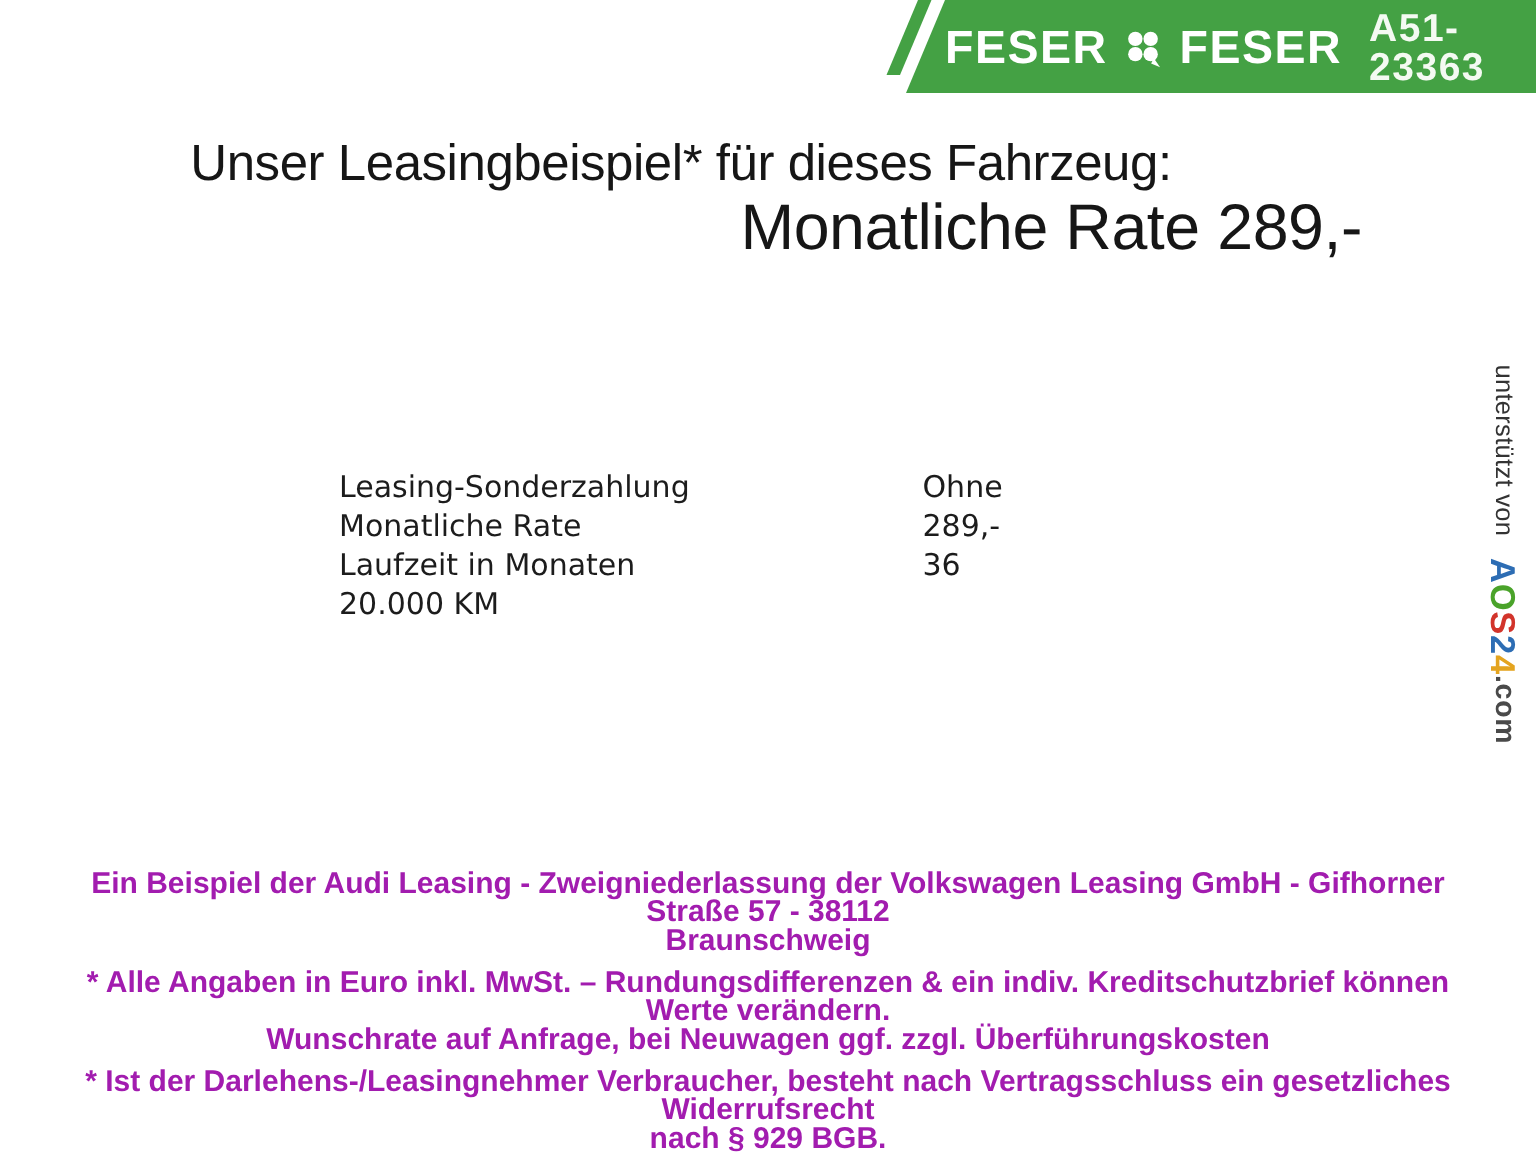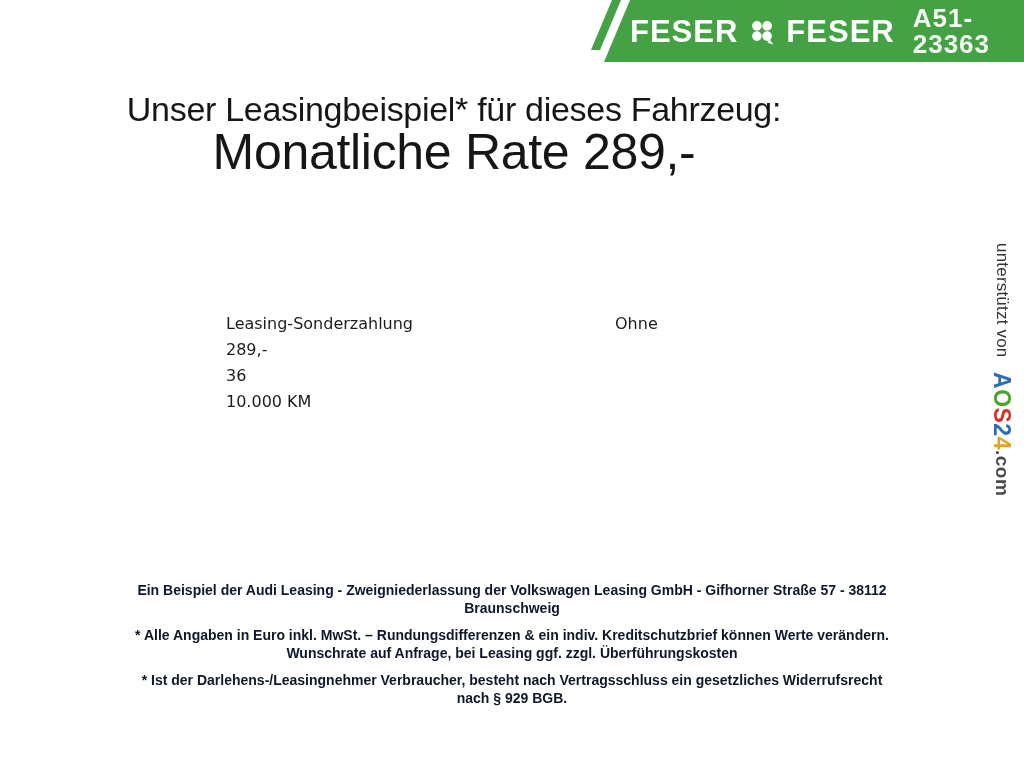--- a/index.html
+++ b/index.html
@@ -30,27 +30,27 @@
     line-height: 1; padding-left: 4px;
   }
 
   
   .headline { position: absolute; top: 90px; left: 0; width: 908px; text-align: center; }
   .headline-sub {
     font-size: 34px; font-weight: 400; letter-spacing: -0.3px; line-height: 38px;
     color: #161616;
   }
   .headline-main {
-    font-size: 50px; font-weight: 400; letter-spacing: -0.3px; line-height: 46px;
-    color: #161616; margin-top: 1px;
+    font-size: 43px; font-weight: 400; letter-spacing: -0.3px; line-height: 46px;
+    color: #161616; margin-top: 1px; text-align: right;
   }
 
   
   .details { position: absolute; top: 311px; left: 226px; font-family: "DejaVu Sans", sans-serif; }
-  .detail-row { display: flex; line-height: 26px; font-size: 16px; color: #1c1c1c; }
+  .detail-row { display: flex; line-height: 26px; font-size: 20px; color: #1c1c1c; }
   .detail-label { width: 389px; }
   .detail-value { }
 
   
   .sidebar-vertical {
     position: absolute; top: 243px; right: 9px; height: 300px;
     writing-mode: vertical-rl;
     white-space: nowrap;
   }
   .supported-by { font-size: 17px; color: #333333; letter-spacing: 0.2px; }
@@ -59,21 +59,21 @@
   .l-1 { color: #4AA32A; }
   .l-2 { color: #D2342B; }
   .l-3 { color: #2D6DB4; }
   .l-4 { color: #E4A41F; }
   .aos-suffix { font-size: 19px; font-weight: 700; color: #4a4a4a; }
 
   
   .footer { position: absolute; top: 581px; left: 0; width: 1024px; text-align: center; }
   .footer p { margin: 0 auto 9px auto; max-width: 940px; }
   .footer .line {
-    font-size: 14px; font-weight: 700; line-height: 17px; color: #0f172a;
+    font-size: 20px; font-weight: 700; line-height: 17px; color: #a21caf;
     letter-spacing: 0;
   }
 </style>
 </head>
 <body>
 
 <svg class="banner-svg" viewBox="0 0 1024 70" aria-hidden="true">
   <polygon points="630,0 1024,0 1024,62 604,62" fill="#44A144"></polygon>
   <polygon points="612,0 621,0 600,50 591,50" fill="#44A144"></polygon>
 </svg>
@@ -99,40 +99,42 @@
   <div class="headline-sub">Unser Leasingbeispiel* für dieses Fahrzeug:</div>
   <div class="headline-main">Monatliche Rate 289,-</div>
 </div>
 
 <div class="details">
   <div class="detail-row">
     <span class="detail-label">Leasing-Sonderzahlung</span>
     <span class="detail-value">Ohne</span>
   </div>
   <div class="detail-row">
+    <span class="detail-label">Monatliche Rate</span>
     <span class="detail-value">289,-</span>
   </div>
   <div class="detail-row">
+    <span class="detail-label">Laufzeit in Monaten</span>
     <span class="detail-value">36</span>
   </div>
   <div class="detail-row">
-    <span class="detail-value">10.000 KM</span>
+    <span class="detail-value">20.000 KM</span>
   </div>
 </div>
 
 <div class="sidebar-vertical">
   <span class="supported-by">unterstützt von </span><span class="aos-logo"><span class="l-0">A</span><span class="l-1">O</span><span class="l-2">S</span><span class="l-3">2</span><span class="l-4">4</span><span class="aos-suffix">.com</span></span>
 </div>
 
 <div class="footer">
   <p>
     <span class="line">Ein Beispiel der Audi Leasing - Zweigniederlassung der Volkswagen Leasing GmbH - Gifhorner Straße 57 - 38112</span><br>
     <span class="line">Braunschweig</span>
   </p>
   <p>
     <span class="line">* Alle Angaben in Euro inkl. MwSt. – Rundungsdifferenzen &amp; ein indiv. Kreditschutzbrief können Werte verändern.</span><br>
-    <span class="line">Wunschrate auf Anfrage, bei Leasing ggf. zzgl. Überführungskosten</span>
+    <span class="line">Wunschrate auf Anfrage, bei Neuwagen ggf. zzgl. Überführungskosten</span>
   </p>
   <p>
     <span class="line">* Ist der Darlehens-/Leasingnehmer Verbraucher, besteht nach Vertragsschluss ein gesetzliches Widerrufsrecht</span><br>
     <span class="line">nach § 929 BGB.</span>
   </p>
 </div>
 
 </body></html>

